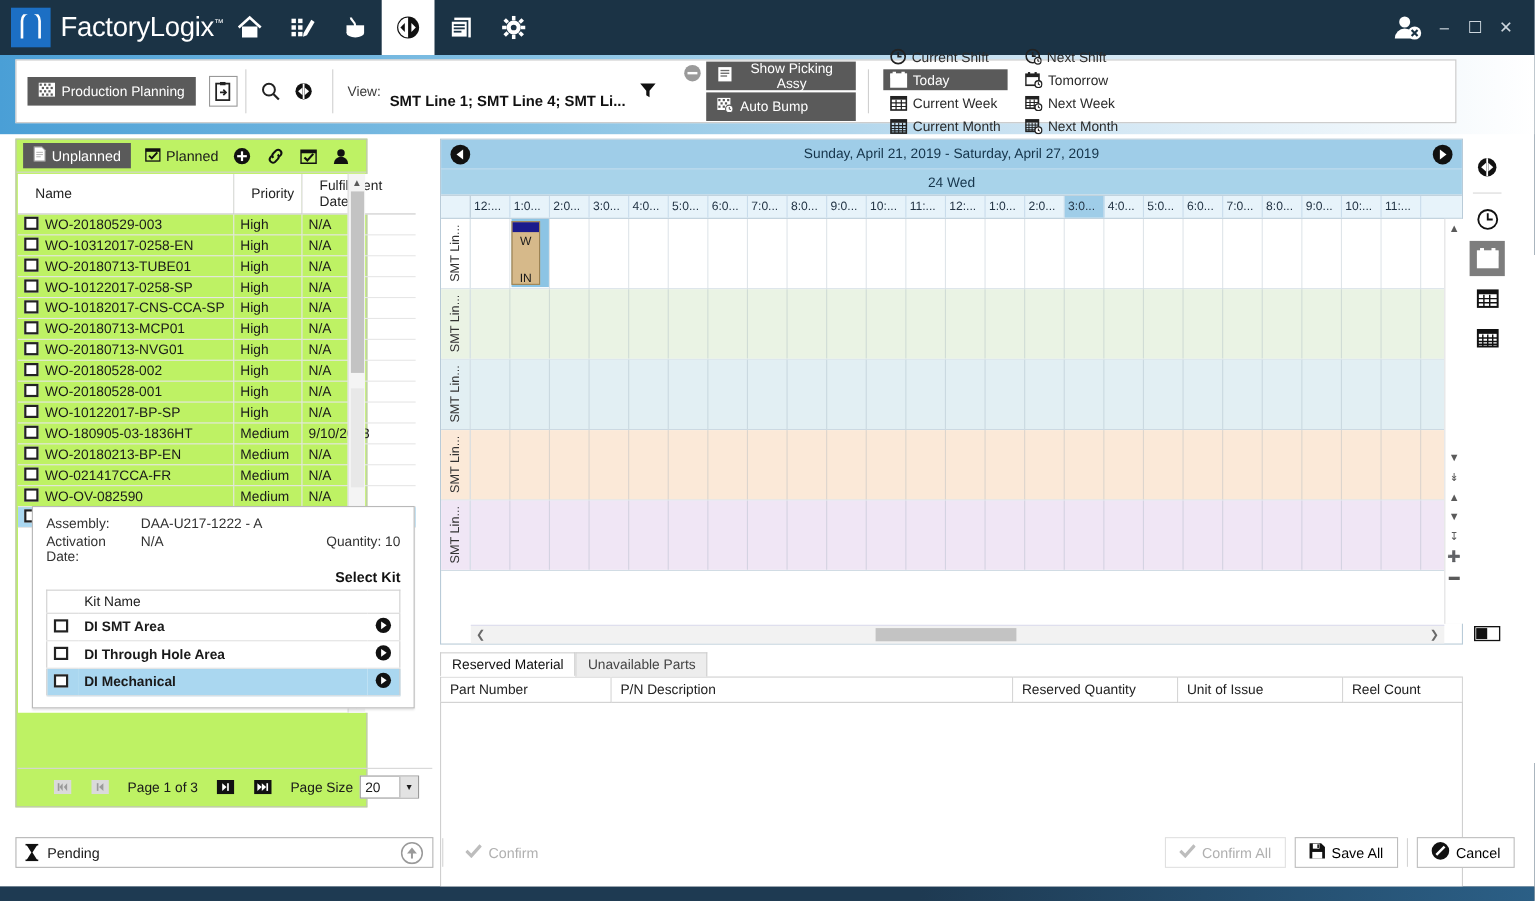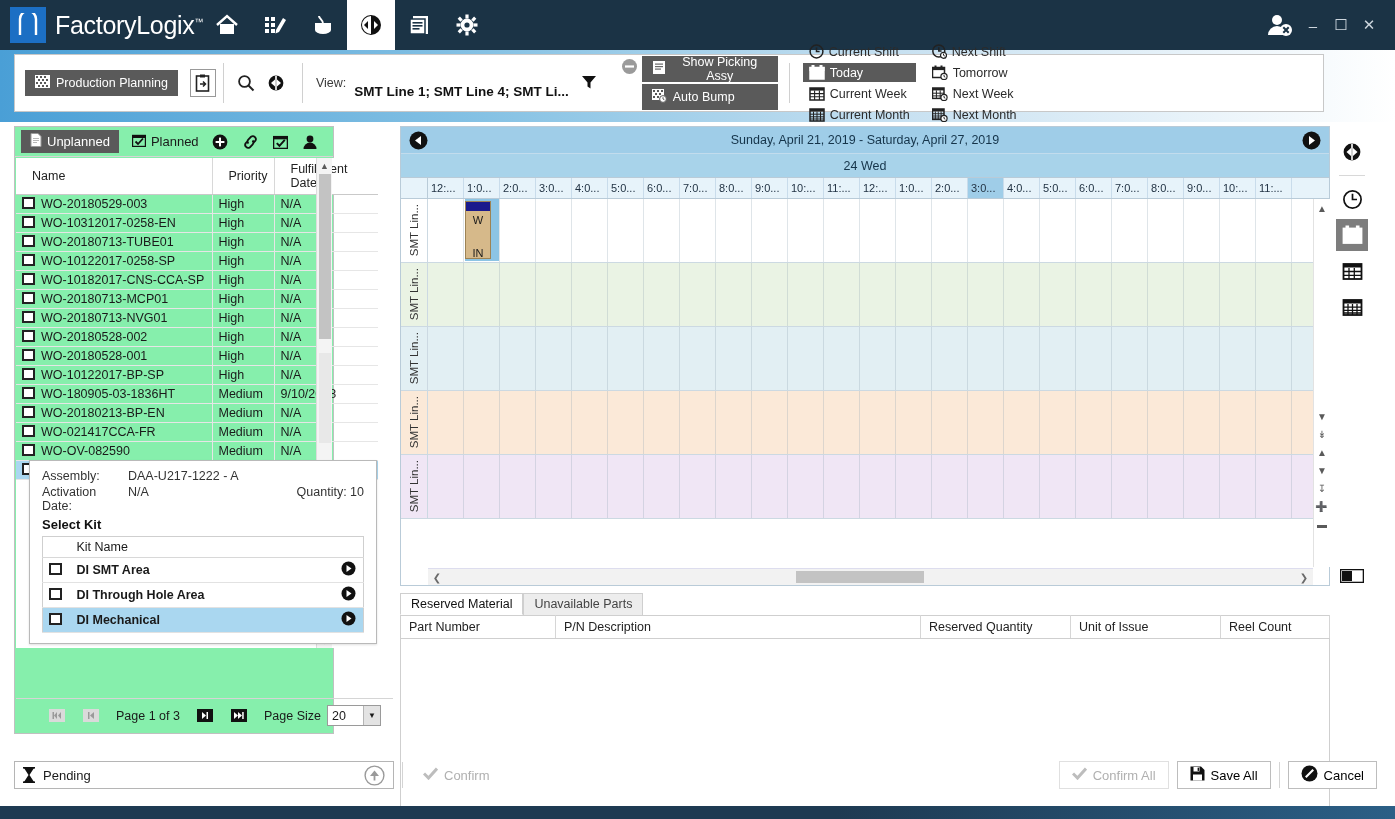--- a/index.html
+++ b/index.html
@@ -74,21 +74,21 @@
 
   .timegrid { display:grid; grid-template-columns:auto auto; gap:2px 10px; align-items:center; }
   .tg-item { display:flex; align-items:center; gap:5px; padding:2px 6px; font-size:12.5px;
     color:#2b2b2b; cursor:pointer; white-space:nowrap; }
   .tg-item.sel { background:#5a5a5a; color:#ffffff; }
   .tg-item.sel svg * { stroke:#fff; fill:#fff; }
 
   
   #leftpanel {
     position:absolute; left:14px; top:76px; width:320px; height:608px;
-    background:#86efac; border:1px solid #c0c0c0;
+    background:#bef264; border:1px solid #c0c0c0;
   }
   #lp-tabs { height:30px; display:flex; align-items:center; gap:4px; padding:0 6px;
     border-bottom:1px solid #d5d5d5; }
   .lp-tab { display:inline-flex; align-items:center; gap:5px; padding:3px 9px; font-size:13px;
     cursor:pointer; }
   .lp-tab.active { background:#5a5a5a; color:#fff; }
   .lp-tools { margin-left:auto; display:flex; align-items:center; gap:14px; padding-right:10px; }
   .lp-tools span { cursor:pointer; display:flex; }
 
   #wo-table { width:100%; border-collapse:collapse; table-layout:fixed; font-size:12.5px; }
@@ -114,21 +114,21 @@
   
   #detailcard {
     position:absolute; left:14px; top:333px; width:348px;
     background:#fff; border:1px solid #b9b9b9; padding:8px 12px 10px 12px; z-index:5;
     box-shadow:0 1px 2px rgba(0,0,0,.12);
   }
   .dc-line { display:flex; font-size:12.5px; color:#333; margin-bottom:2px; }
   .dc-key { width:86px; }
   .dc-val { font-weight:normal; }
   .dc-qty { margin-left:auto; }
-  #dc-selectkit { font-weight:bold; font-size:13px; margin:4px 0 4px 0; color:#111; }
+  #dc-selectkit { font-weight:bold; font-size:13px; margin:4px 0 4px 0; color:#111;text-align:right; }
   #kit-table { width:100%; border-collapse:collapse; font-size:12.5px; border:1px solid #cfcfcf; }
   #kit-table th { text-align:left; font-weight:normal; padding:3px 6px; border-bottom:1px solid #d8d8d8; }
   #kit-table td { padding:3px 6px; border-bottom:1px solid #e2e2e2; font-weight:bold; }
   #kit-table tr.sel td { background:#aad7f0; }
   .kit-cb { width:28px; }
   .kit-go { width:30px; text-align:center; }
 
   
   #pager { position:absolute; left:1px; bottom:1px; width:377px; height:34px;
     border-top:1px solid #d5d5d5; display:flex; align-items:center; gap:16px; padding-left:32px;

